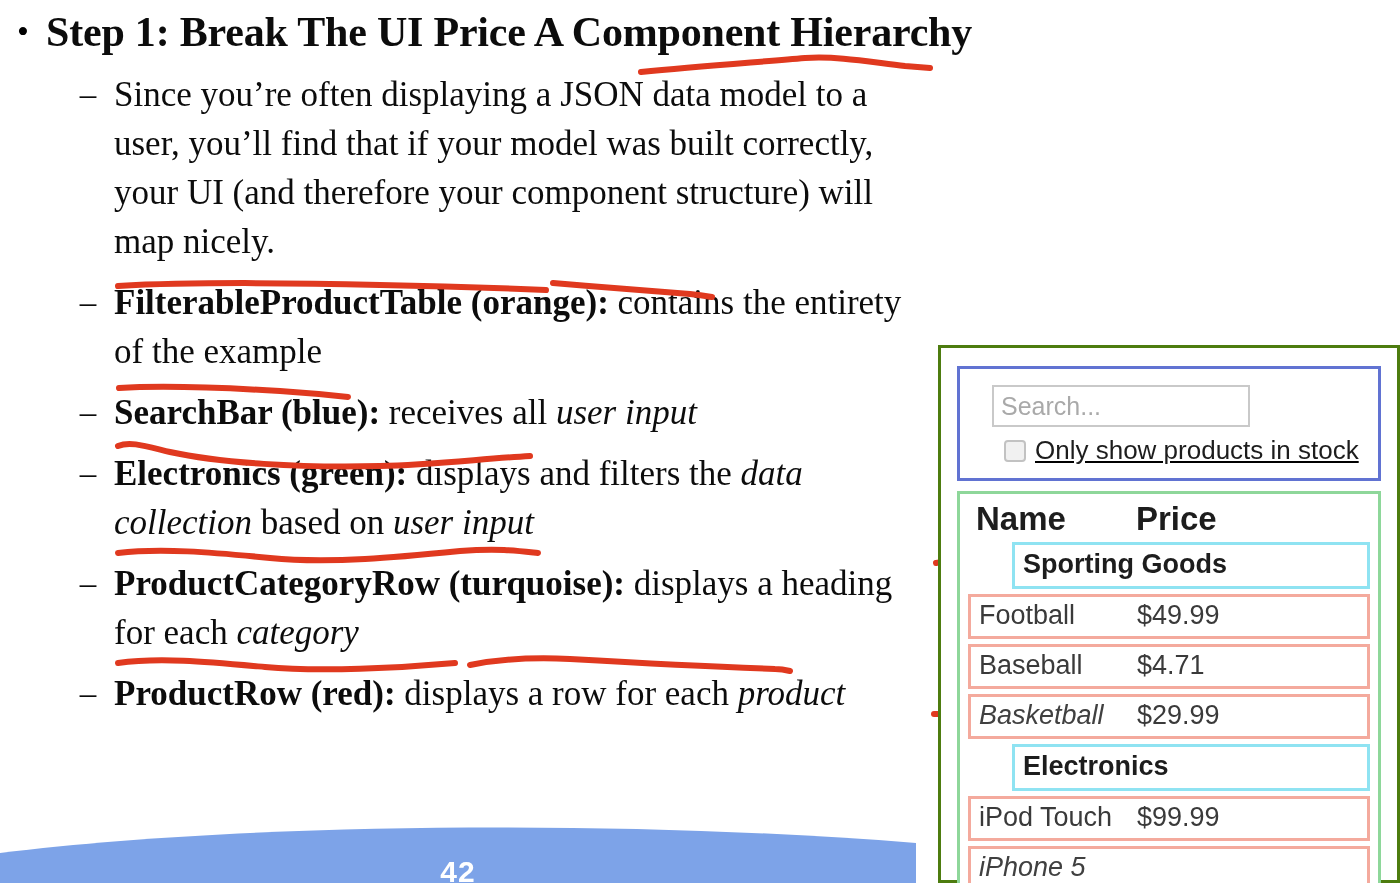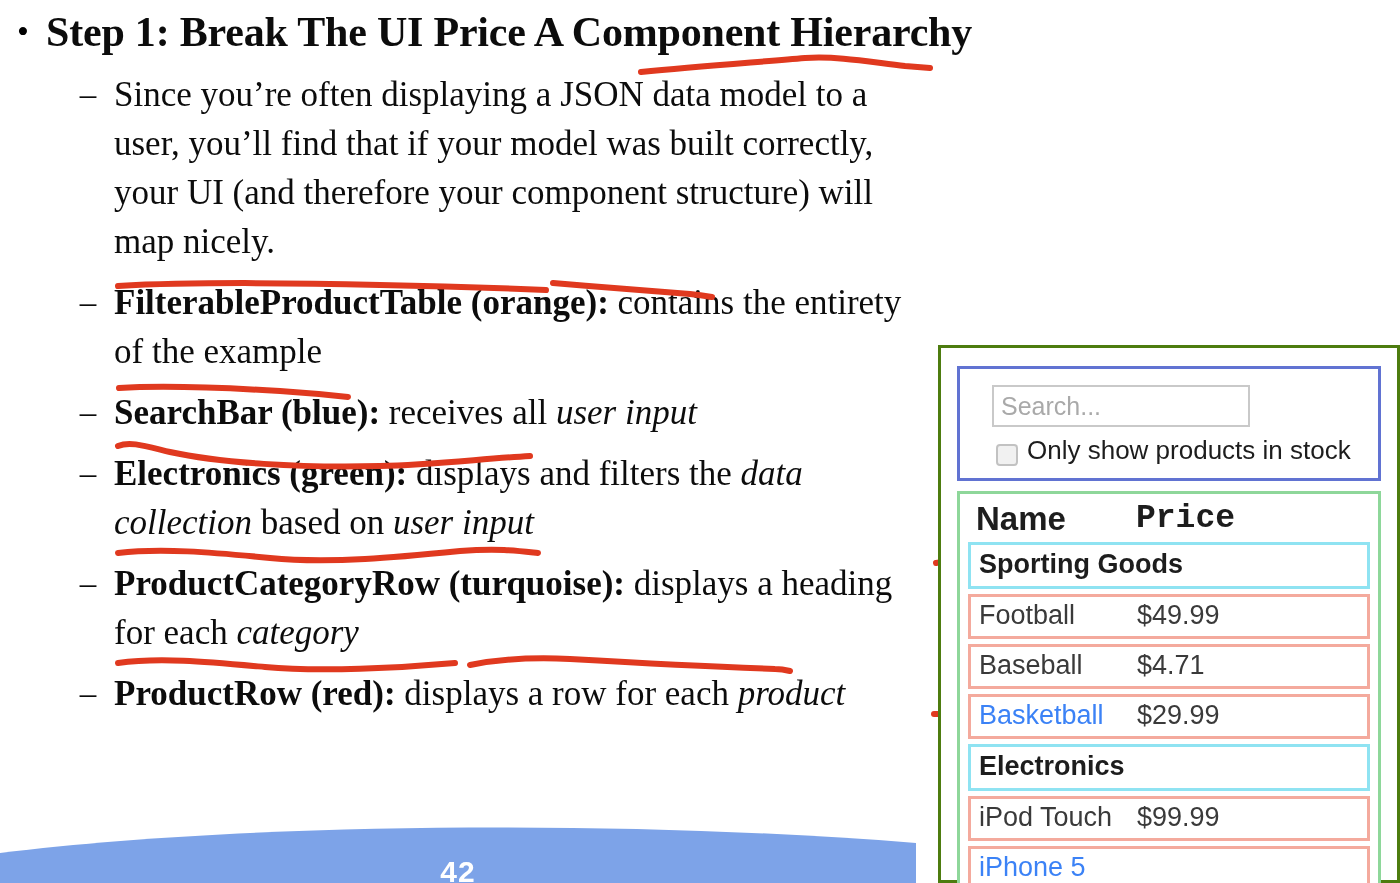--- a/index.html
+++ b/index.html
@@ -133,23 +133,24 @@
     font-size: 25px;
     color: #a9a9a9;
     line-height: 38px;
     padding: 0 7px;
     margin-left: 16px;
     white-space: nowrap;
     overflow: hidden;
   }
   #instock-row {
     display: flex;
-    align-items: flex-end;
+    align-items: center;
     margin-top: 8px;
-    margin-left: 20px;
+    margin-left: 28px;
+    text-decoration: underline;
   }
   #instock-box {
     width: 22px; height: 22px;
     box-sizing: border-box;
     border: 2px solid #c2c2c2;
     border-radius: 4px;
     background: #f1f1f1;
     flex: 0 0 22px;
   }
   #instock-label {
@@ -170,50 +171,51 @@
   }
   .table-head {
     display: flex;
     font-family: "Liberation Sans", sans-serif;
     font-weight: bold;
     font-size: 33px;
     color: #1d1d1d;
     padding: 2px 0 4px 0;
   }
   .th-name { width: 152px; flex: 0 0 152px; padding-left: 8px; }
-  .th-price { flex: 1 1 auto; padding-left: 8px; font-family: Liberation Mono, monospace; }
+  .th-price { flex: 1 1 auto; padding-left: 8px; }
 
   
   .category-row {
     border: 3px solid #8fe3f2;
     background: #ffffff;
     box-sizing: border-box;
     font-family: "Liberation Sans", sans-serif;
     font-weight: bold;
     font-size: 27px;
     color: #1d1d1d;
     padding: 4px 0 6px 8px;
     margin-bottom: 5px;
+    margin-left: 44px;
   }
 
   
   .product-row {
     display: flex;
     border: 3px solid #f4aa9d;
     background: #ffffff;
     box-sizing: border-box;
     font-family: "Liberation Sans", sans-serif;
     font-size: 27px;
     color: #3a3a3a;
     padding: 3px 0 5px 0;
     margin-bottom: 5px;
   }
   .pr-name { width: 152px; flex: 0 0 152px; padding-left: 8px; white-space: nowrap; }
   .pr-price { flex: 1 1 auto; padding-left: 6px; white-space: nowrap; }
-  .product-row.out .pr-name { color: #3b82f6; }
+  .product-row.out .pr-name { color: #404040; font-style: italic; }
 </style>
 </head>
 <body>
 
 <div id="slide">
 
   <div id="content">
 
     <div class="l1-row">
       <div class="l1-marker">•</div>

